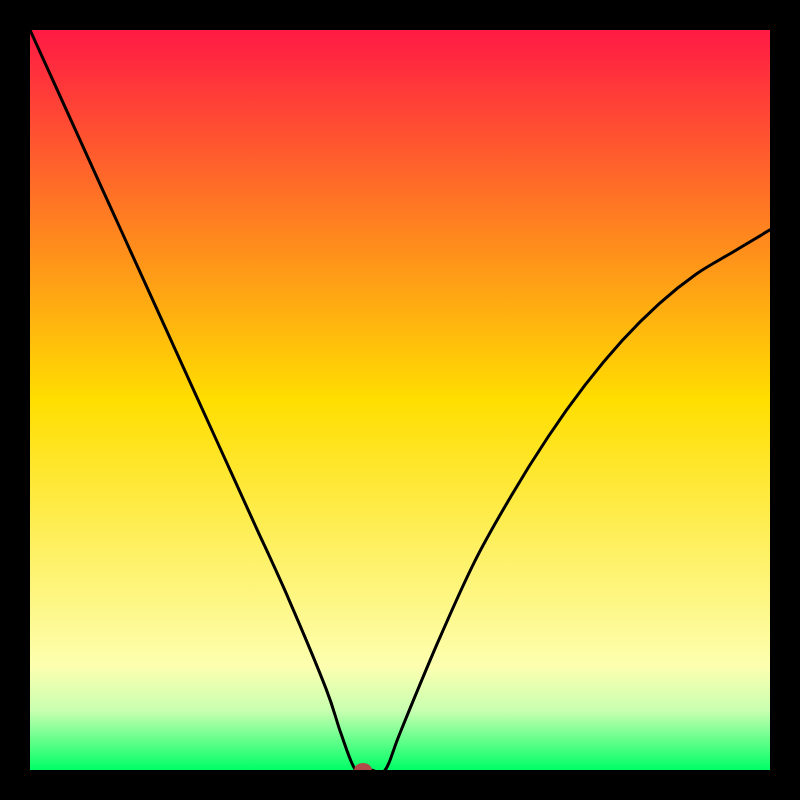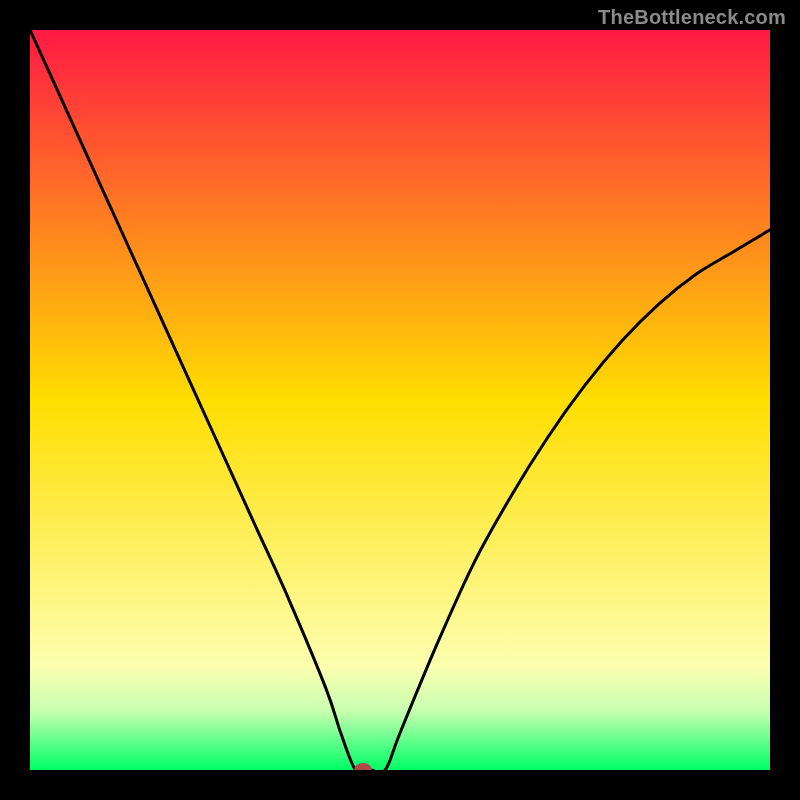--- a/index.html
+++ b/index.html
@@ -38,21 +38,20 @@
   svg {
     display: block;
     width: 740px;
     height: 740px;
   }
 </style>
 </head>
 <body>
 
 <div class="outer">
-  <div class="watermark">TheBottleneck.com</div>
   <div class="plot-wrap">
     <svg viewBox="0 0 740 740">
       <defs>
         <linearGradient id="bg-grad" x1="0" y1="0" x2="0" y2="1">
             <stop offset="0%" stop-color="#ff1a44"></stop>
             <stop offset="50%" stop-color="#ffde00"></stop>
             <stop offset="86%" stop-color="#fdffb0"></stop>
             <stop offset="92%" stop-color="#c8ffb0"></stop>
             <stop offset="100%" stop-color="#00ff66"></stop>
           </linearGradient>

